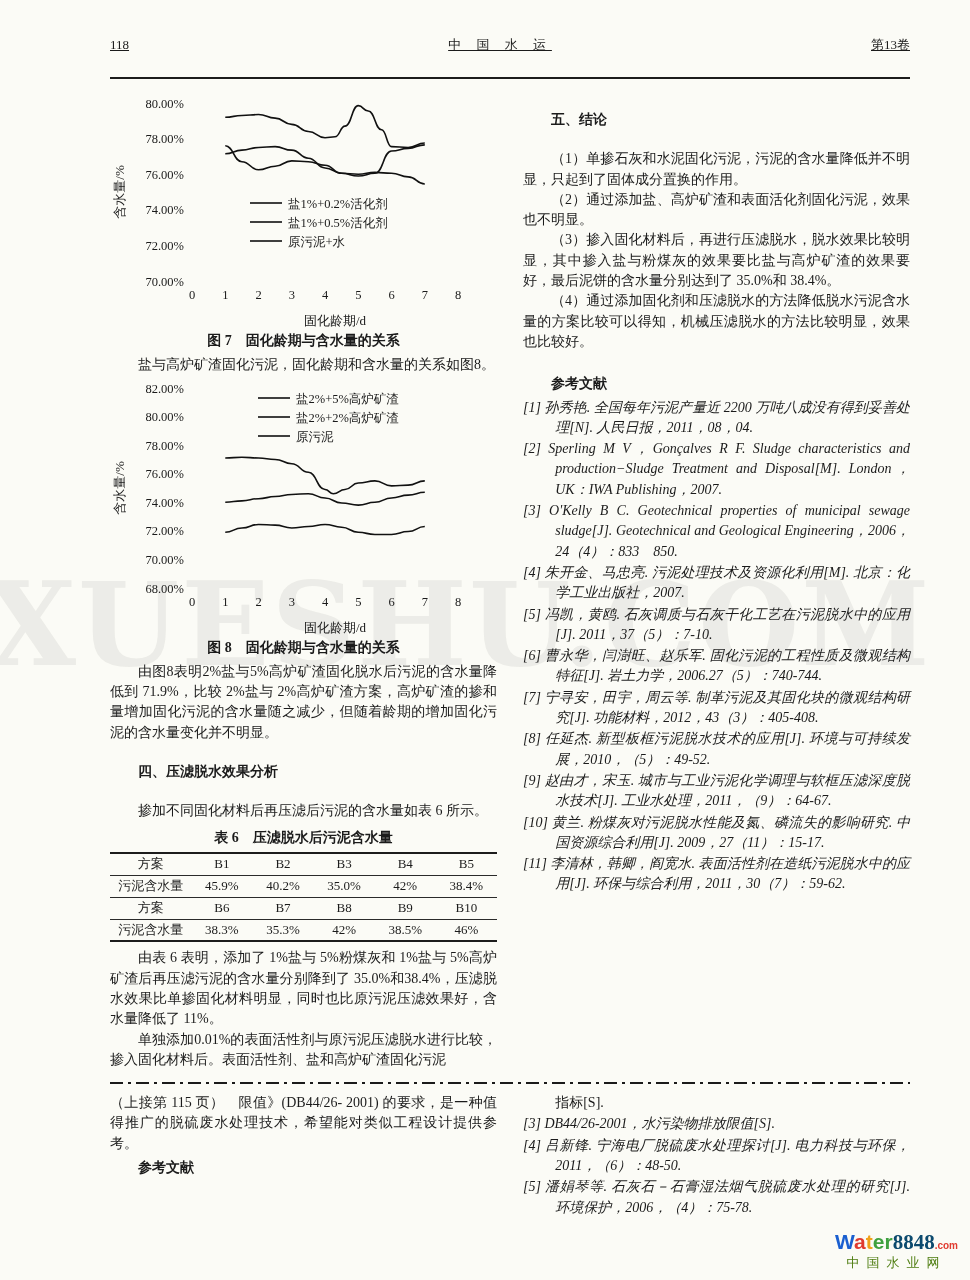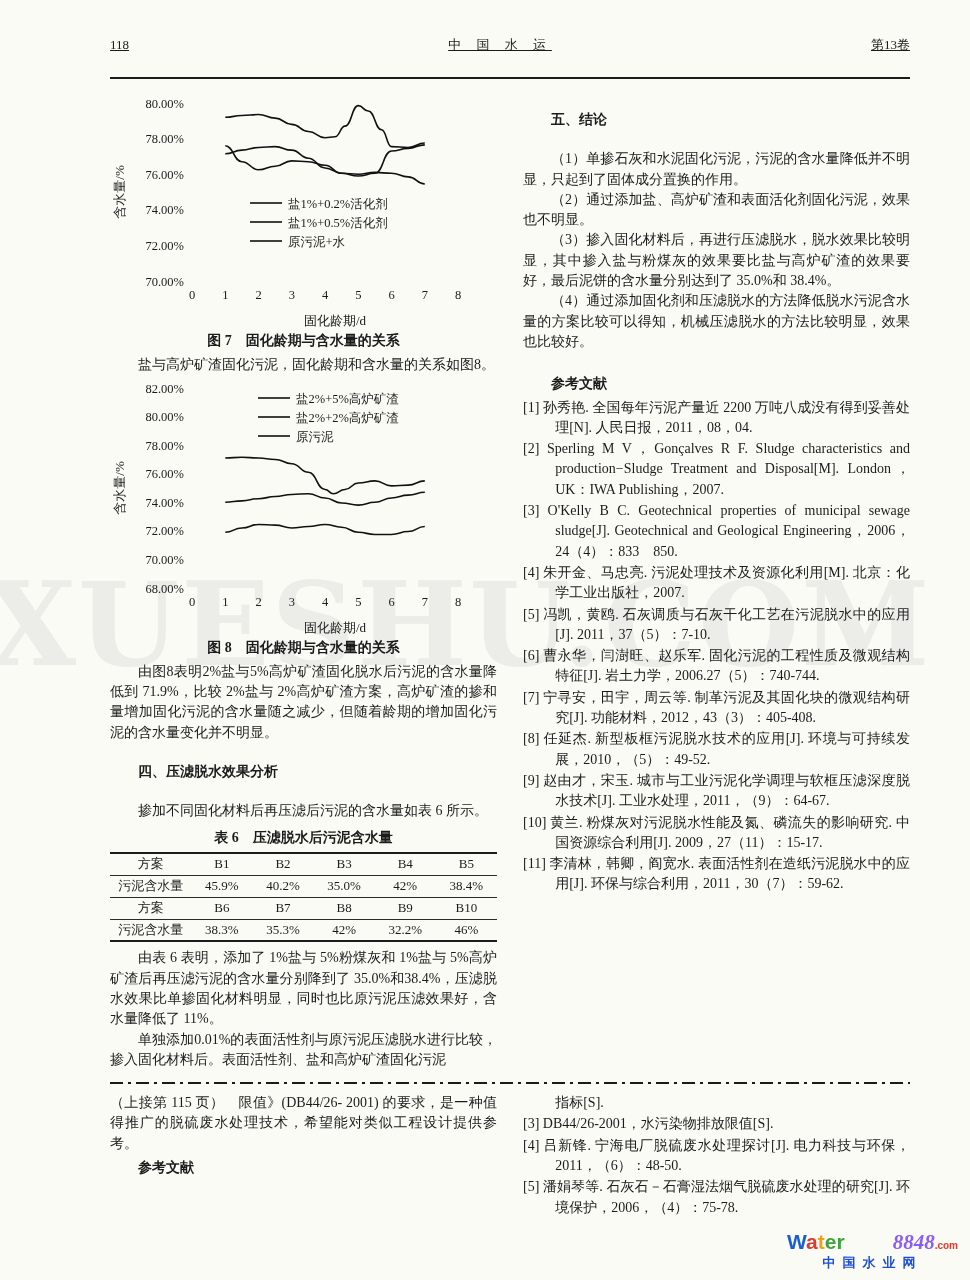--- a/index.html
+++ b/index.html
@@ -18,33 +18,33 @@
   .indent{text-indent:2em;}
   .caption{text-align:center;font-weight:bold;margin:0 0 4px;}
   .sec{font-weight:bold;text-indent:2em;margin:19px 0;}
   .refs-hd{font-weight:bold;text-indent:2em;margin:8px 0 3px;}
   svg{display:block;}
   .t6{width:100%;border-collapse:collapse;font-size:13px;margin:2px 0 6px;}
   .t6 td{text-align:center;padding:1px 2px;border-bottom:1px solid #2a2a2a;}
   .t6 tr:first-child td{border-top:2px solid #1c1c1c;}
   .t6 tr:last-child td{border-bottom:2px solid #1c1c1c;}
   .t6 td:first-child{width:21%;}
-  ul.refs{list-style:none;margin:0;padding:0;}
+  ul.refs{list-style:none;margin:0;padding:0;font-style:italic;}
   ul.refs li{padding-left:2.3em;text-indent:-2.3em;margin:1px 0;}
   sup{font-size:9.5px;vertical-align:super;line-height:0;}
   .dashline{height:2px;margin:12px 0 9px;
     background:repeating-linear-gradient(90deg,#1a1a1a 0 13px,transparent 13px 18px,#1a1a1a 18px 21px,transparent 21px 26px);}
   .cont-right{padding-left:2.3em;}
   .logo{position:absolute;right:12px;bottom:8px;text-align:center;z-index:2;
         font-family:"Liberation Sans","DejaVu Sans",sans-serif;}
   .logo-word{font-size:21px;font-weight:bold;line-height:1.05;}
   .l-w{color:#1a5fd0;}.l-a{color:#e03a2f;}.l-t{color:#f0a11a;}.l-e{color:#3fa13f;}.l-r{color:#3fa13f;}
-  .l-num{color:#8b5cf6;font-style:italic;font-family:"Liberation Serif",serif;margin-left:48px;}
+  .l-num{color:#0c4a6e;font-family:"Liberation Serif",serif;}
   .l-com{color:#e03a2f;font-size:10px;font-weight:bold;}
-  .logo-sub{color:#1d4ed8;font-size:13px;font-weight:bold;letter-spacing:7px;margin-top:1px;}
+  .logo-sub{color:#4d7c0f;font-size:13px;font-weight:normal;letter-spacing:7px;margin-top:1px;}
 </style>
 </head>
 <body>
 
 <div class="page">
   <div class="watermark">XUESHU.COM</div>
 
   <div class="content">
     <div class="hdr">
       <span>118</span>
@@ -146,21 +146,21 @@
             <td>B7</td>
             <td>B8</td>
             <td>B9</td>
             <td>B10</td>
           </tr>
           <tr>
             <td>污泥含水量</td>
             <td>38.3%</td>
             <td>35.3%</td>
             <td>42%</td>
-            <td>32.2%</td>
+            <td>38.5%</td>
             <td>46%</td>
           </tr>
         </tbody>
           </table>
 
         <p class="indent">由表 6 表明，添加了 1%盐与 5%粉煤灰和 1%盐与 5%高炉矿渣后再压滤污泥的含水量分别降到了 35.0%和38.4%，压滤脱水效果比单掺固化材料明显，同时也比原污泥压滤效果好，含水量降低了 11%。</p>
         <p class="indent">单独添加0.01%的表面活性剂与原污泥压滤脱水进行比较，掺入固化材料后。表面活性剂、盐和高炉矿渣固化污泥</p>
       </div>
 
       <div class="col">

